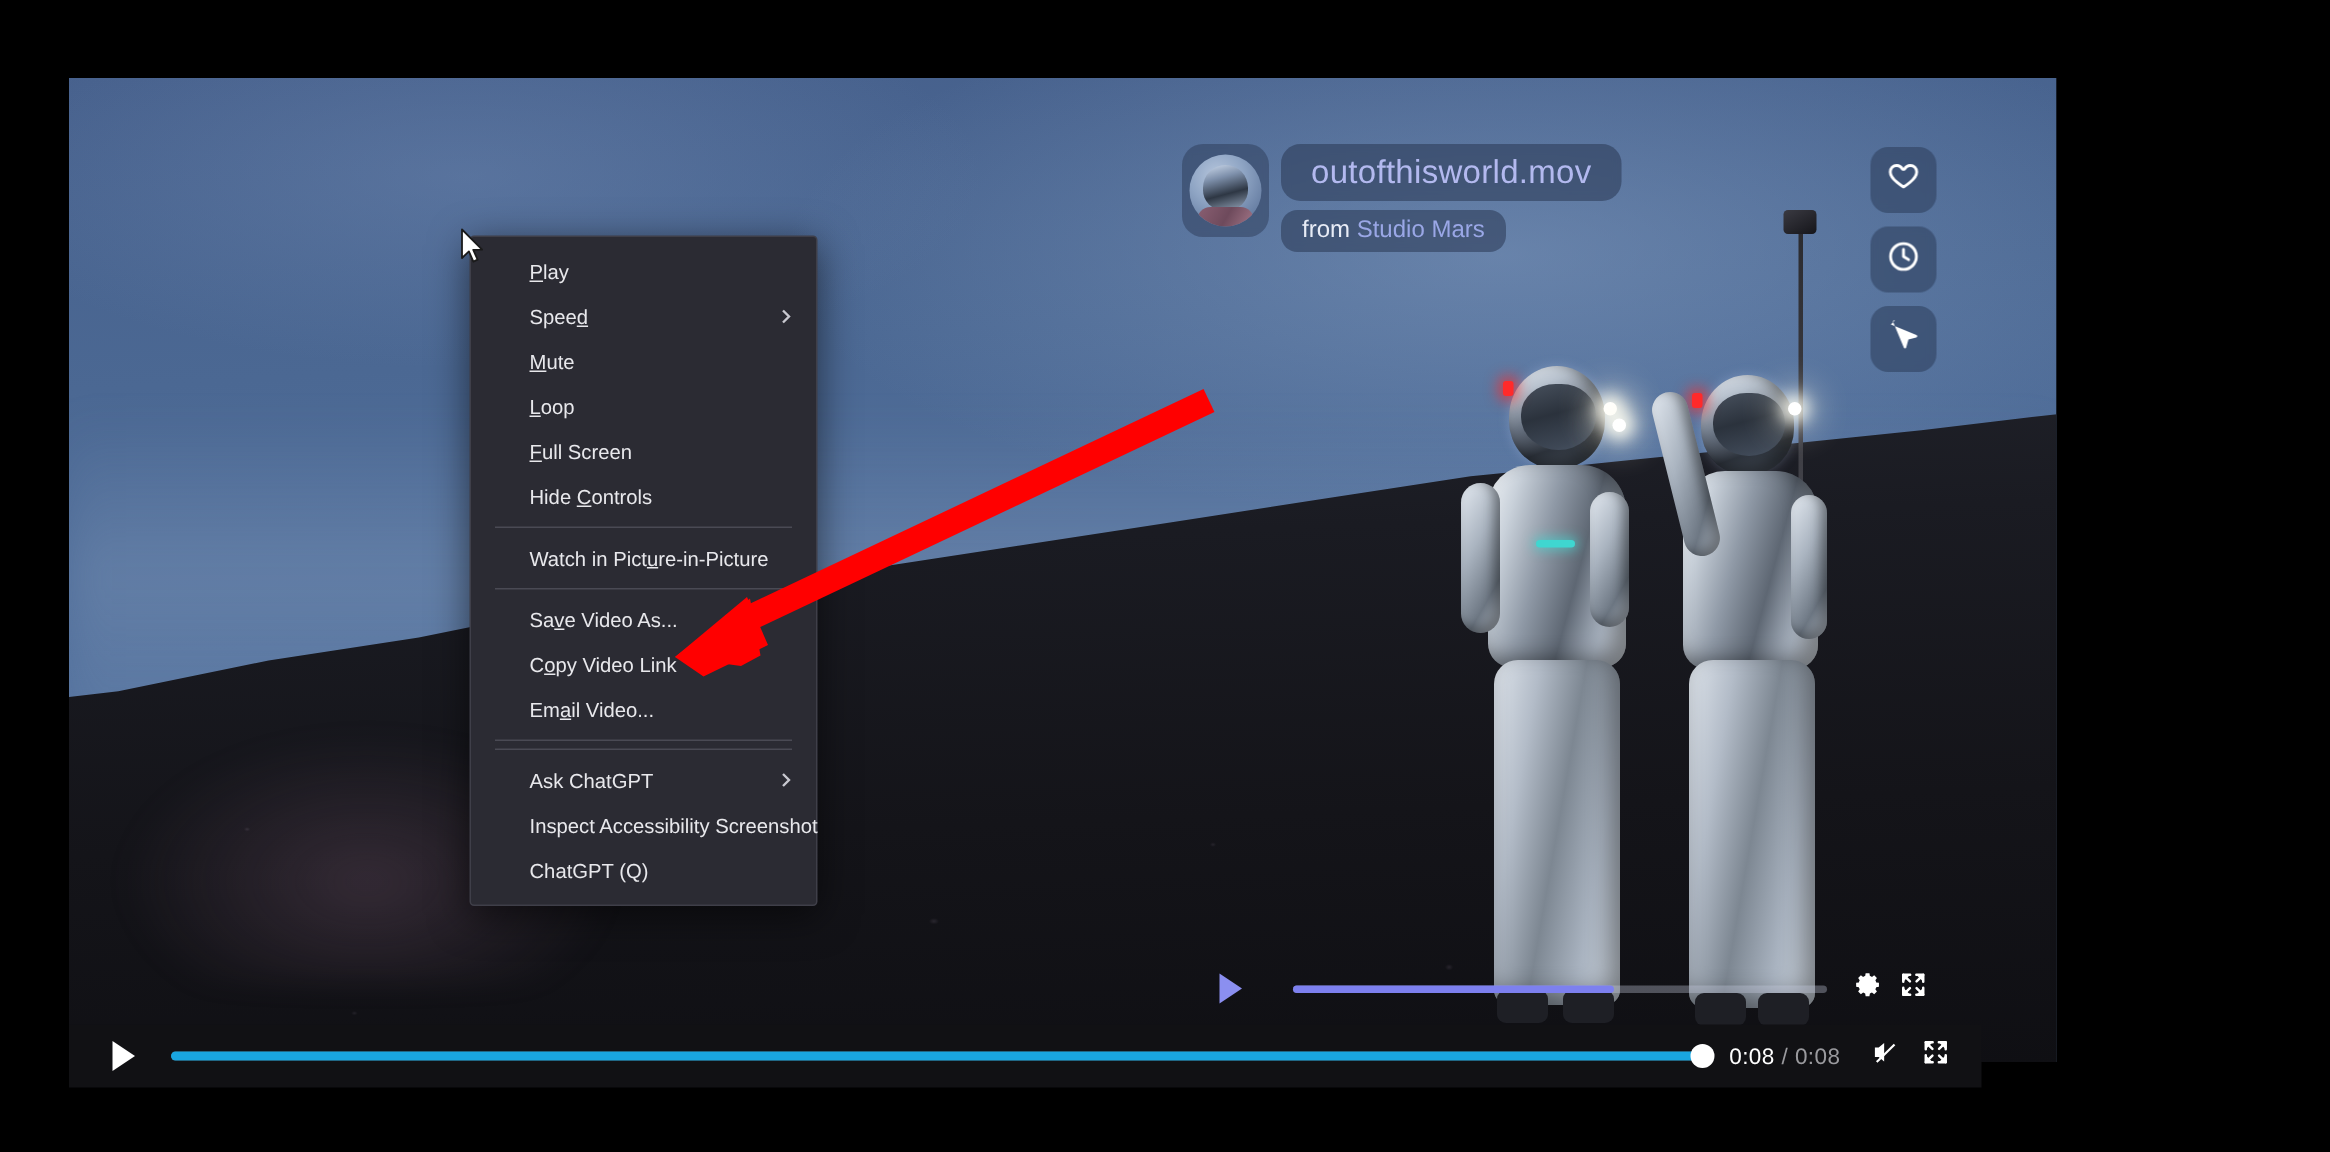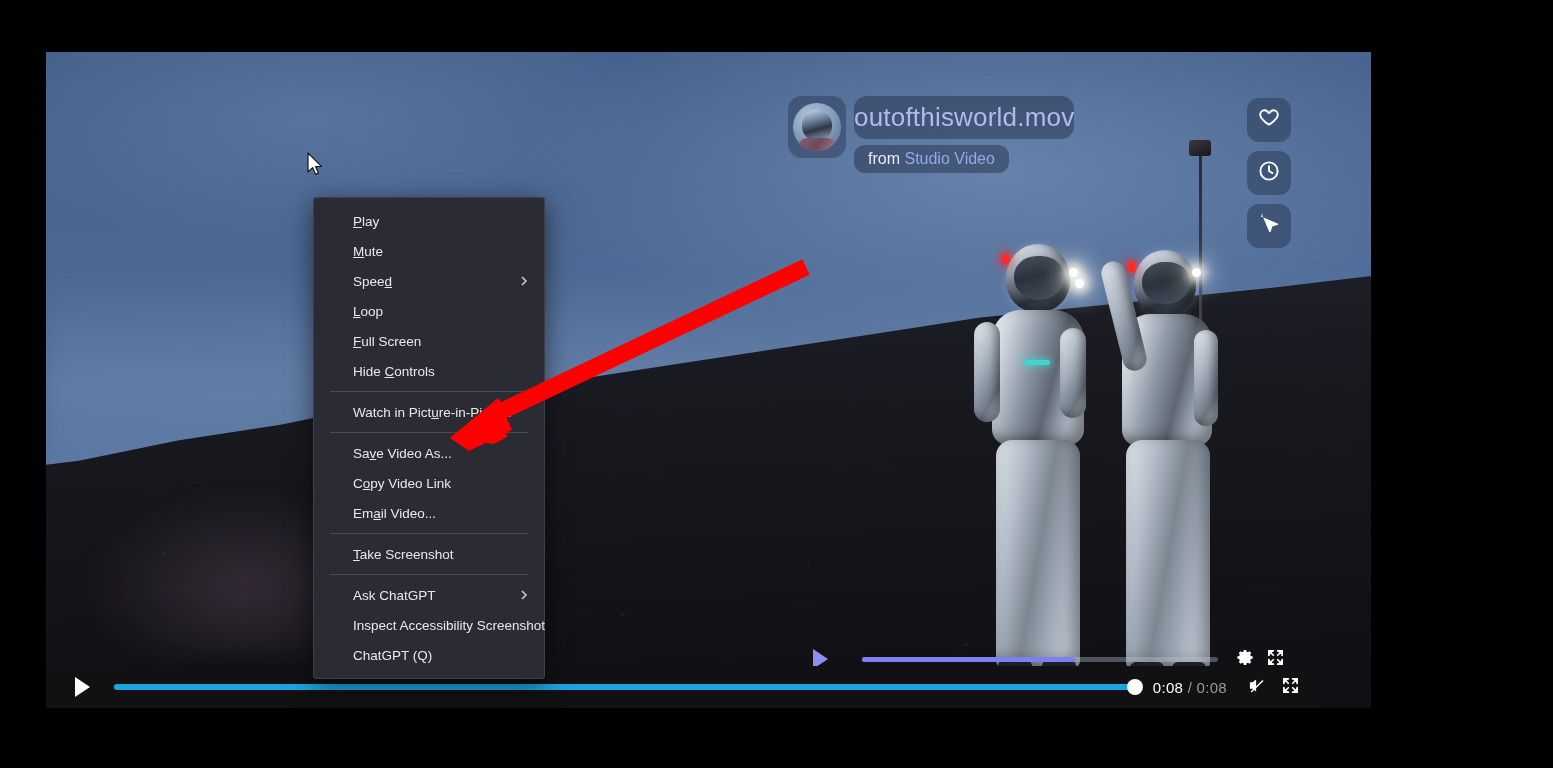--- a/index.html
+++ b/index.html
@@ -130,22 +130,22 @@
     position:absolute; left:9px; top:7px; width:30px; height:30px; border-radius:50% 50% 44% 44%;
     background: linear-gradient(165deg, #cfdcee 0%, #7e90ab 30%, #2e3744 62%, #97a6bb 100%);
   }
   #avatar-body {
     position:absolute; left:5px; bottom:-3px; width:38px; height:16px; border-radius:9px 9px 0 0;
     background: linear-gradient(120deg,#8a5f72,#6e4a5c,#a97b8c);
   }
   #badge-texts { display:flex; flex-direction:column; align-items:flex-start; gap:6px; }
   #badge-title {
     background: rgba(38,52,78,.52); backdrop-filter: blur(3px);
-    padding: 6px 0; border-radius: 13px;
-    font-size: 26px; color: #b3b9ef; letter-spacing:.2px;
+    padding: 6px 20px; border-radius: 13px;
+    font-size: 22px; color: #b3b9ef; letter-spacing:.2px;
   }
   #badge-sub {
     background: rgba(38,52,78,.52); backdrop-filter: blur(3px);
     padding: 5px 14px; border-radius: 11px;
     font-size: 16px; color: #e8ecf6;
   }
   #badge-sub .studio { color: #9aa7e6; }
 
   
   #action-rail { position: absolute; left: 1247px; top: 98px; display:flex; flex-direction:column; gap:9px; }
@@ -170,21 +170,21 @@
     border-top: 10px solid transparent; border-bottom: 10px solid transparent;
   }
   #inner-track-wrap { flex:1; display:flex; align-items:center; padding: 0 12px; }
   #inner-track { position:relative; width:100%; height:5px; border-radius:3px; background: rgba(200,205,225,.35); cursor:pointer; }
   #inner-fill { position:absolute; left:0; top:0; bottom:0; border-radius:3px; background:#7d80ef; }
   .inner-icon { width:30px; height:30px; display:flex; align-items:center; justify-content:center; cursor:pointer; }
   .inner-icon svg { width:19px; height:19px; fill:#fff; }
 
   
   #outer-bar {
-    position:absolute; left: 46px; bottom: 60px; width: 1275px; height: 42px;
+    position:absolute; left: 46px; bottom: 43px; width: 1275px; height: 42px;
     background: #111114;
     display:flex; align-items:center; padding: 0 14px; gap: 0;
   }
   #outer-play { width:44px; height:42px; display:flex; align-items:center; justify-content:center; cursor:pointer; }
   #outer-play .tri {
     width:0; height:0; border-left: 15px solid #fff;
     border-top: 10px solid transparent; border-bottom: 10px solid transparent;
   }
   #outer-track-wrap { flex:1; display:flex; align-items:center; padding: 0 10px; position:relative; }
   #outer-track { position:relative; width:100%; height:6px; border-radius:4px; background: rgba(255,255,255,.22); cursor:pointer; }
@@ -198,21 +198,20 @@
   .outer-icon { width:34px; height:42px; display:flex; align-items:center; justify-content:center; cursor:pointer; }
   .outer-icon svg { width:19px; height:19px; fill:#fff; }
 
   
   #context-menu {
     position:absolute; left: 313px; top: 157px; width: 232px;
     background:#2b2b33; border: 1px solid #3f3f49; border-radius: 3px;
     padding: 8px 0;
     box-shadow: 0 6px 26px rgba(0,0,0,.55);
     z-index: 50;
-    margin-top: 40px;
   }
   .menu-item {
     height: 30px; display:flex; align-items:center; justify-content:space-between;
     padding: 0 14px 0 39px; font-size: 13.5px; color:#e8e8ec; cursor: default; white-space: nowrap;
   }
   .menu-item .acc { text-decoration: underline; }
   .menu-sep { height:1px; background:#4a4a54; margin: 5px 16px; }
   .menu-chevron { width: 12px; height: 12px; flex: none; }
   .menu-chevron svg { width:12px; height:12px; stroke:#c8c8d0; fill:none; stroke-width:1.6; }
 
@@ -272,21 +271,21 @@
       <div id="avatar">
         <div id="avatar-inner">
           <div id="avatar-helm"></div>
           <div id="avatar-body"></div>
         </div>
       </div>
       <div id="badge-texts">
         <div id="badge-title" style="color: rgb(179, 185, 239);">outofthisworld.mov</div>
         <div id="badge-sub">
           <span>from</span>
-          <span class="studio">Studio Video</span>
+          <span class="studio">Studio Mars</span>
         </div>
       </div>
     </div>
 
     <div id="action-rail" style="left:1201px; top:46px;">
       <div class="rail-btn">
         <span>
           <svg viewBox="0 0 24 24" fill="none" stroke="#fff" stroke-width="1.9" stroke-linecap="round" stroke-linejoin="round">
             <path d="M20.8 8.6c0-2.4-1.9-4.3-4.2-4.3-1.7 0-3.2 1-3.9 2.5h-1.4C10.6 5.3 9.1 4.3 7.4 4.3 5.1 4.3 3.2 6.2 3.2 8.6c0 5 8.8 10 8.8 10s8.8-5 8.8-10z"></path>
           </svg>
@@ -368,29 +367,29 @@
         </svg>
       </span>
     </div>
   </div>
 
   <div id="context-menu">
       <div class="menu-item">
         <span><span class="acc">P</span>lay</span>
       </div>
       <div class="menu-item">
-        <span><span class="acc">M</span>ute</span>
-      </div>
-      <div class="menu-item">
         <span>Spee<span class="acc">d</span></span>
         <span class="menu-chevron"><svg viewBox="0 0 12 12">
             <path d="M4 2 L8 6 L4 10"></path>
           </svg></span>
       </div>
       <div class="menu-item">
+        <span><span class="acc">M</span>ute</span>
+      </div>
+      <div class="menu-item">
         <span><span class="acc">L</span>oop</span>
       </div>
       <div class="menu-item">
         <span><span class="acc">F</span>ull Screen</span>
       </div>
       <div class="menu-item">
         <span>Hide <span class="acc">C</span>ontrols</span>
       </div>
       <div class="menu-sep"></div>
       <div class="menu-item">
@@ -400,23 +399,20 @@
       <div class="menu-item">
         <span>Sa<span class="acc">v</span>e Video As...</span>
       </div>
       <div class="menu-item">
         <span>C<span class="acc">o</span>py Video Link</span>
       </div>
       <div class="menu-item">
         <span>Em<span class="acc">a</span>il Video...</span>
       </div>
       <div class="menu-sep"></div>
-      <div class="menu-item">
-        <span><span class="acc">T</span>ake Screenshot</span>
-      </div>
       <div class="menu-sep"></div>
       <div class="menu-item">
         <span>Ask ChatGPT</span>
         <span class="menu-chevron"><svg viewBox="0 0 12 12">
             <path d="M4 2 L8 6 L4 10"></path>
           </svg></span>
       </div>
       <div class="menu-item">
         <span>Inspect Accessibility Screenshot</span>
       </div>

